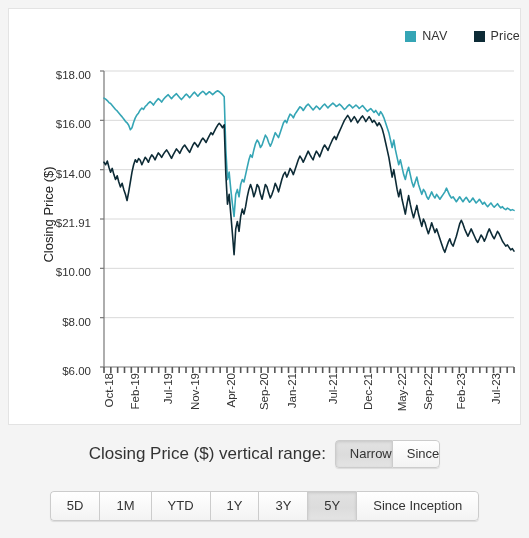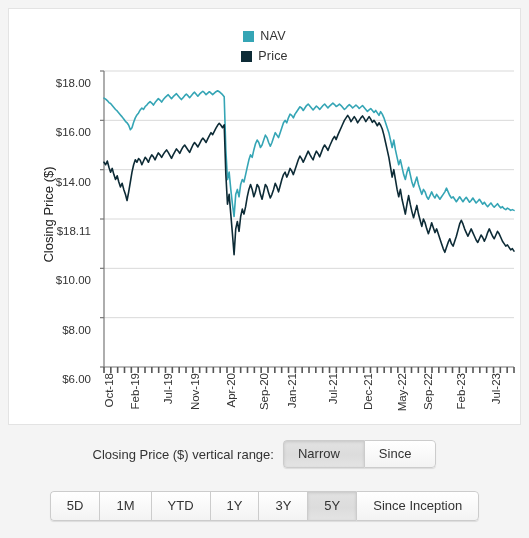--- a/index.html
+++ b/index.html
@@ -21,22 +21,21 @@
   }
 
   
   .legend {
     position: absolute;
     left: 0; top: 20px;
     width: 100%;
     display: flex;
     justify-content: flex-end;
     align-items: center;
-    gap: 6px;
-    flex-direction: column;
+    gap: 26px;
   }
   .legend-entry { display: flex; align-items: center; gap: 6px; }
   .legend-swatch { width: 11px; height: 11px; display: block; }
   .legend-label {
     font-size: 12.5px;
     color: #333;
     letter-spacing: .2px;
   }
 
   
@@ -54,21 +53,21 @@
   }
   .y-tick-label {
     position: absolute;
     right: 0;
     width: 58px;
     text-align: right;
     font-size: 11.5px;
     color: #333;
     transform: translateY(-50%);
   }
-  .y-labels { position: absolute; left: 20px; top: 12px; width: 62px; height: 417px; }
+  .y-labels { position: absolute; left: 20px; top: 4px; width: 62px; height: 417px; }
 
   .x-tick-label {
     position: absolute;
     top: 0;
     font-size: 11.5px;
     color: #333;
     white-space: nowrap;
     transform-origin: left top;
     transform: rotate(-90deg) translate(-100%, -50%);
   }
@@ -77,32 +76,32 @@
   
   .vrange-row {
     position: absolute;
     left: 0; top: 440px;
     width: 529px;
     display: flex;
     justify-content: center;
     align-items: center;
     gap: 9px;
   }
-  .vrange-label { font-size: 13px; color: #333; }
+  .vrange-label { font-size: 17px; color: #333; }
 
   .btn-group { display: inline-flex; border-radius: 4px; overflow: hidden;
     box-shadow: 0 1px 1px rgba(0,0,0,.10); }
   .btn {
     font-family: "Liberation Sans", sans-serif;
     font-size: 13px;
     color: #333;
     border: 1px solid #ccc;
     border-right: none;
     background: linear-gradient(to bottom, #ffffff 0%, #f3f3f3 100%);
-    padding: 5px 24px 6px 14px;
+    padding: 5px 0 6px 14px;
     cursor: pointer;
     white-space: nowrap;
     line-height: 1.18;
   }
   .btn:last-child { border-right: 1px solid #ccc; }
   .btn:first-child { border-top-left-radius: 4px; border-bottom-left-radius: 4px; }
   .btn:last-child { border-top-right-radius: 4px; border-bottom-right-radius: 4px; }
   .btn.active {
     background: linear-gradient(to bottom, #e2e2e2 0%, #dcdcdc 55%, #e4e4e4 100%);
     box-shadow: inset 0 1px 3px rgba(0,0,0,.12);
@@ -134,21 +133,21 @@
           <span class="legend-label">Price</span>
         </div>
       </div>
 
     <div class="plot-wrap">
       <div class="y-axis-title">Closing Price ($)</div>
       <div class="y-labels" id="ylabels">
           <div class="y-tick-label" style="top: 62px;">$18.00</div>
           <div class="y-tick-label" style="top: 111.333px; text-align: right;">$16.00</div>
           <div class="y-tick-label" style="top: 160.667px;">$14.00</div>
-          <div class="y-tick-label" style="top: 210px;">$18.11</div>
+          <div class="y-tick-label" style="top: 210px;">$21.91</div>
           <div class="y-tick-label" style="top: 259.333px;">$10.00</div>
           <div class="y-tick-label" style="top: 308.667px;">$8.00</div>
           <div class="y-tick-label" style="top: 358px;">$6.00</div>
         </div>
       <svg id="chart-svg" width="513" height="417" style="position:absolute;left:0;top:0;">
           <line x1="95" y1="62" x2="505" y2="62" stroke="#d9d9d9" stroke-width="1"></line>
           <line x1="95" y1="111.33333333333331" x2="505" y2="111.33333333333331" stroke="#d9d9d9" stroke-width="1"></line>
           <line x1="95" y1="160.66666666666669" x2="505" y2="160.66666666666669" stroke="#d9d9d9" stroke-width="1"></line>
           <line x1="95" y1="210" x2="505" y2="210" stroke="#d9d9d9" stroke-width="1"></line>
           <line x1="95" y1="259.33333333333337" x2="505" y2="259.33333333333337" stroke="#d9d9d9" stroke-width="1"></line>

